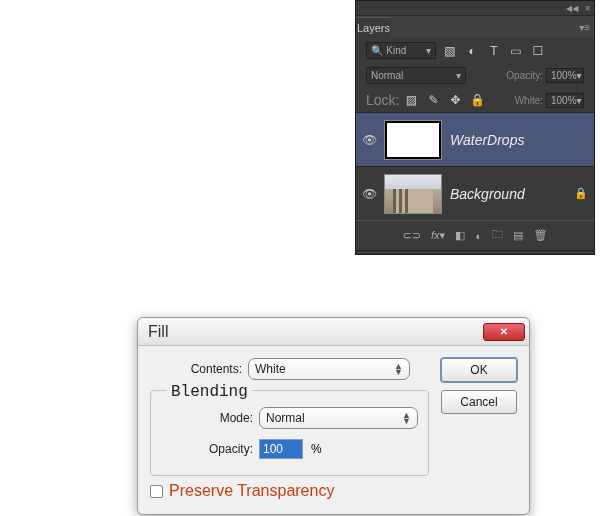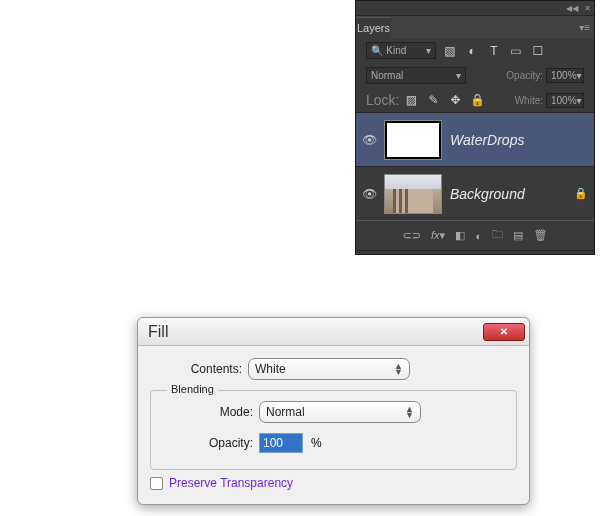--- a/index.html
+++ b/index.html
@@ -45,26 +45,26 @@
     .title-bar { height: 28px; background: linear-gradient(#fafafa, #e2e2e2); border-bottom: 1px solid #bbb; border-radius: 6px 6px 0 0; display: flex; align-items: center; padding: 0 4px 0 10px; }
     .title-text { color: #333; font-size: 16px; }
     .close-btn { margin-left: auto; width: 42px; height: 18px; background: linear-gradient(#e67,  #c13028); border: 1px solid #8a1a14; border-radius: 3px; color: #fff; display: flex; align-items: center; justify-content: center; font-size: 10px; font-weight: bold; }
     .dialog-body { display: flex; padding: 12px 12px 14px 12px; gap: 12px; }
     .form-area { flex: 1; }
     .form-row { display: flex; align-items: center; margin-bottom: 10px; }
     .form-label { width: 92px; text-align: right; color: #222; font-size: 12px; margin-right: 6px; }
     .win-select { flex: 1; max-width: 162px; height: 22px; background: linear-gradient(#fff,#eee); border: 1px solid #888; border-radius: 7px; display: flex; align-items: center; justify-content: space-between; padding: 0 6px; font-size: 12px; color: #222; }
     .sel-arrows { font-size: 9px; color: #555; line-height: 6px; }
     .fieldset { border: 1px solid #c0c0c0; border-radius: 4px; padding: 10px 10px 6px 10px; margin-top: 2px; }
-    .legend { position: relative; top: -18px; left: 6px; background: #f0f0f0; padding: 0 4px; color: #222; font-size: 11px; width: fit-content; }
+    .legend { position: relative; top: -18px; left: 6px; background: #f0f0f0; padding: 0 4px; color: #222; font-size: 16px; width: fit-content; font-family: Liberation Mono, monospace; }
     .fieldset-content { margin-top: -12px; }
     .opacity-input { width: 44px; height: 20px; border: 1px solid #7a9ccf; background: #fff; color: #222; font-size: 12px; padding: 1px 3px; }
     .opacity-input.sel { background: #3173c6; color: #fff; }
     .pct-sign { margin-left: 8px; font-size: 12px; }
-    .checkbox-row { display: flex; align-items: center; gap: 6px; margin-top: 6px; font-size: 12px; color: #6d28d9; }
+    .checkbox-row { display: flex; align-items: center; gap: 6px; margin-top: 6px; font-size: 16px; color: #c2410c; }
     .cb { width: 13px; height: 13px; border: 1px solid #888; background: #fff; border-radius: 2px; }
     .btn-col { display: flex; flex-direction: column; gap: 8px; width: 76px; }
     .win-btn { height: 24px; background: linear-gradient(#fefefe,#e4e4e4); border: 1px solid #888; border-radius: 3px; font-size: 12px; color: #222; display: flex; align-items: center; justify-content: center; }
     .win-btn.default { box-shadow: 0 0 0 1px #5a9bd5; }
   </style>
 </head>
 <body>
 
 <div class="layers-panel">
   <div class="panel-tab-bar">
@@ -173,14 +173,18 @@
             <input class="opacity-input sel" value="100" style="">
             <span class="pct-sign">%</span>
           </div>
         </div>
       </div>
       <div class="checkbox-row">
         <div class="cb"></div>
         <span>Preserve Transparency</span>
       </div>
     </div>
+    <div class="btn-col">
+      <div class="win-btn default">OK</div>
+      <div class="win-btn">Cancel</div>
+    </div>
   </div>
 </div>
 
 </body></html>

